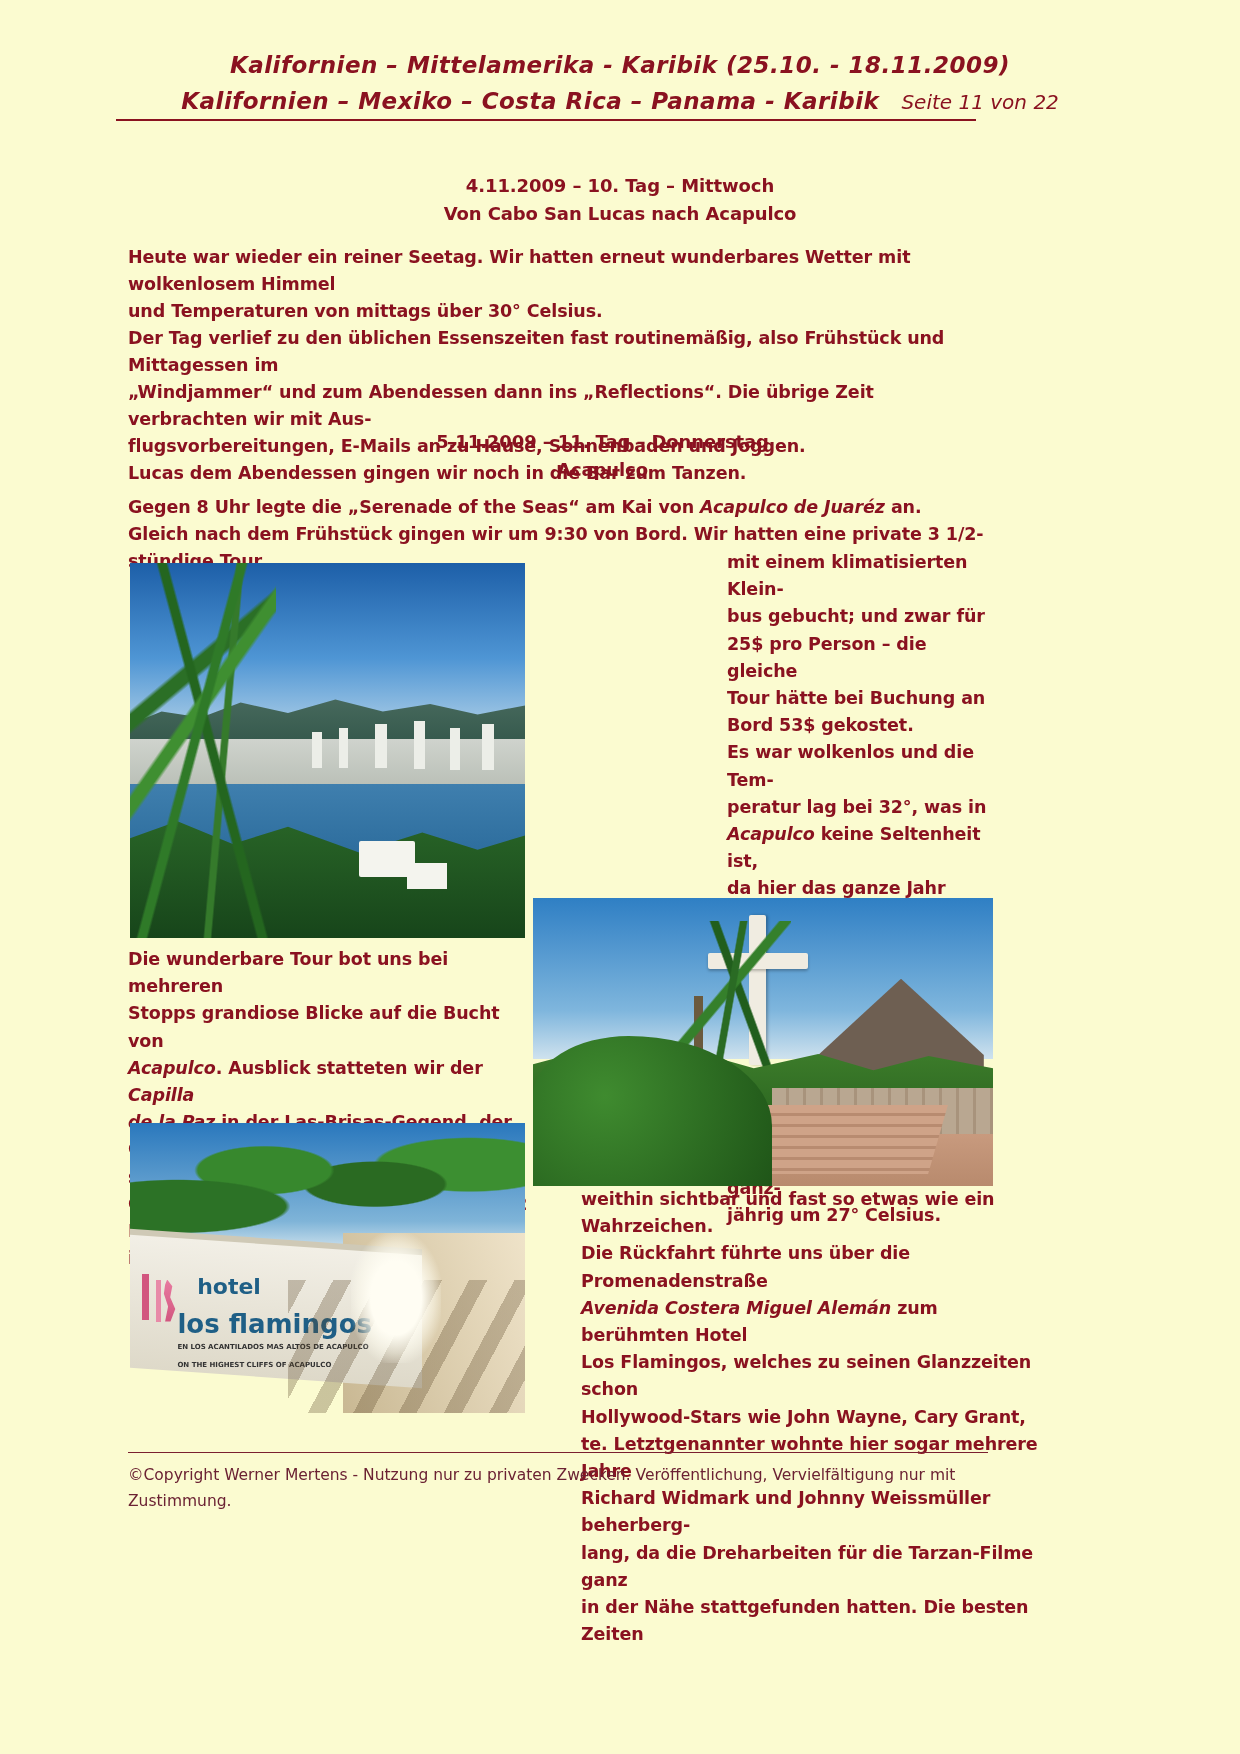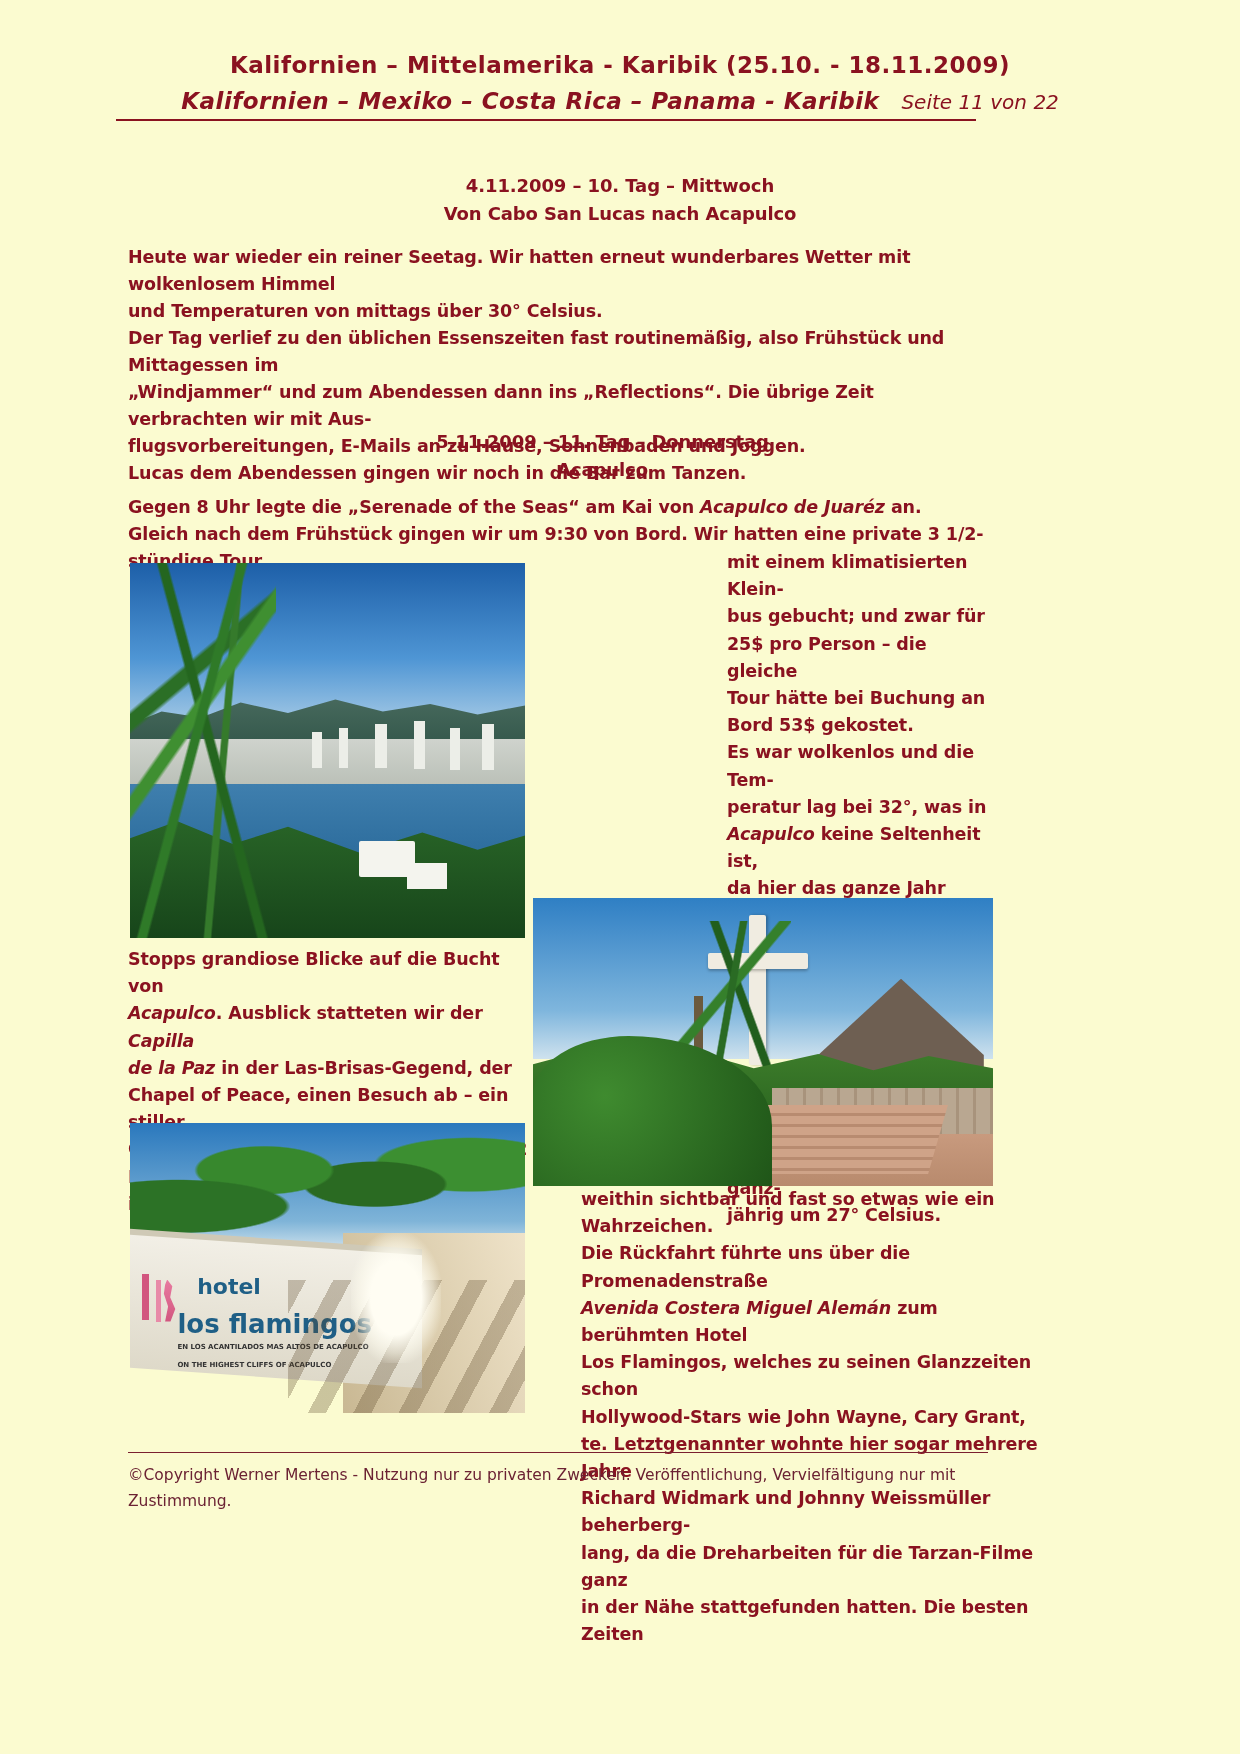--- a/index.html
+++ b/index.html
@@ -12,21 +12,21 @@
     overflow:hidden;
   }
   .page{position:relative;width:1240px;height:1754px;background:#fbfbd0;}
 
   
   .header{position:absolute;left:0;top:52px;width:1240px;}
   .hdr-line{
     text-align:center;
     color:#8a1220;
     font-family:"DejaVu Sans", sans-serif;
-    font-weight:bold;
+    font-style:italic;font-weight:bold;
     letter-spacing:.5px;
   }
   .hdr1{font-size:23px;margin-bottom:10px;}
   .hdr2-wrap{text-align:center;}
   .hdr2{font-size:23px;font-style:italic;font-weight:bold;display:inline;}
   .hdr-page{
     font-size:20px;font-style:italic;font-weight:normal;
     display:inline;margin-left:22px;letter-spacing:0px;
   }
   .hdr-rule{
@@ -248,20 +248,21 @@
     <div class="cr-trunk"></div>
     <div class="cr-palm"></div>
     <div class="cr-green"></div>
     <div class="cr-ground"></div>
     <div class="cr-wall"></div>
     <div class="cr-steps"></div>
     <div class="cr-bush"></div>
   </div>
 
   <div class="leftcap body-txt">
+    <div>Die wunderbare Tour bot uns bei mehreren</div>
     <div>Stopps grandiose Blicke auf die Bucht von</div>
     <div><span class="it">Acapulco</span><span>. Ausblick statteten wir der </span><span class="it">Capilla</span></div>
     <div><span class="it">de la Paz</span><span> in der Las-Brisas-Gegend, der</span></div>
     <div>Chapel of Peace, einen Besuch ab – ein stiller</div>
     <div>Ort mit phantastischem Ausblick. Das 42</div>
     <div>Meter hohe Kreuz an der Buchteinfahrt ist</div>
   </div>
 
   <div class="photo" id="photo-flam">
     <div class="fl-sky"></div>

